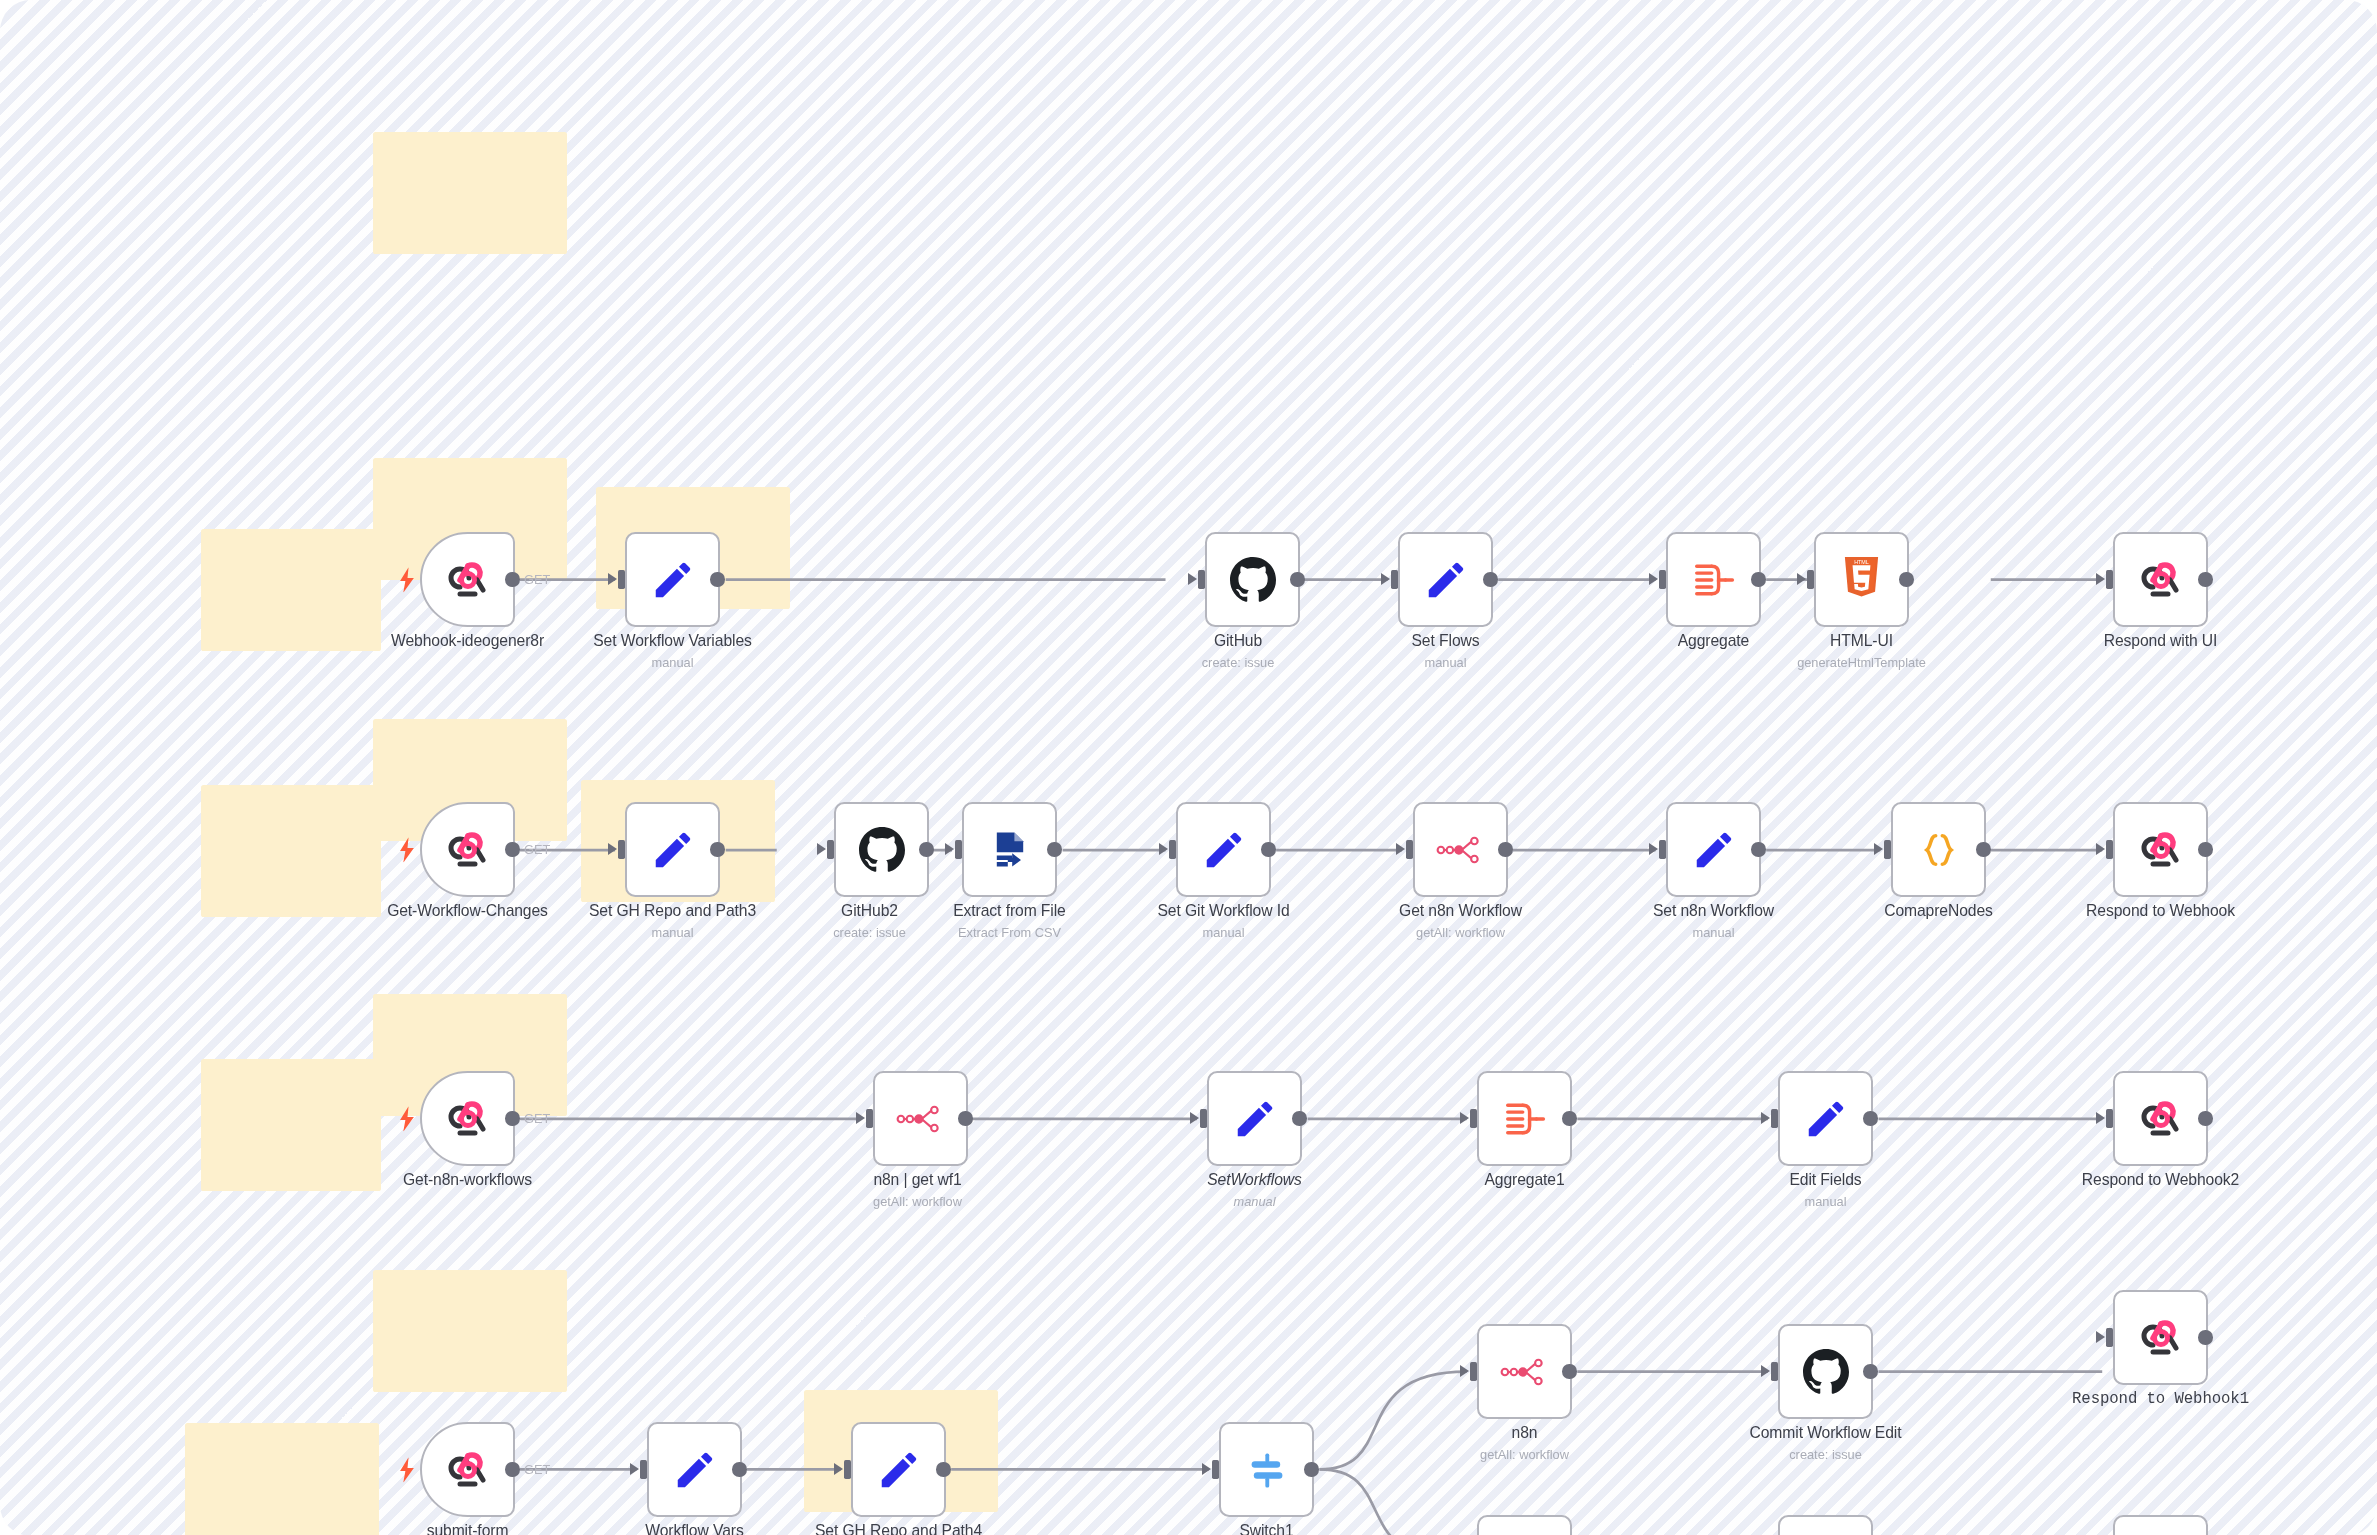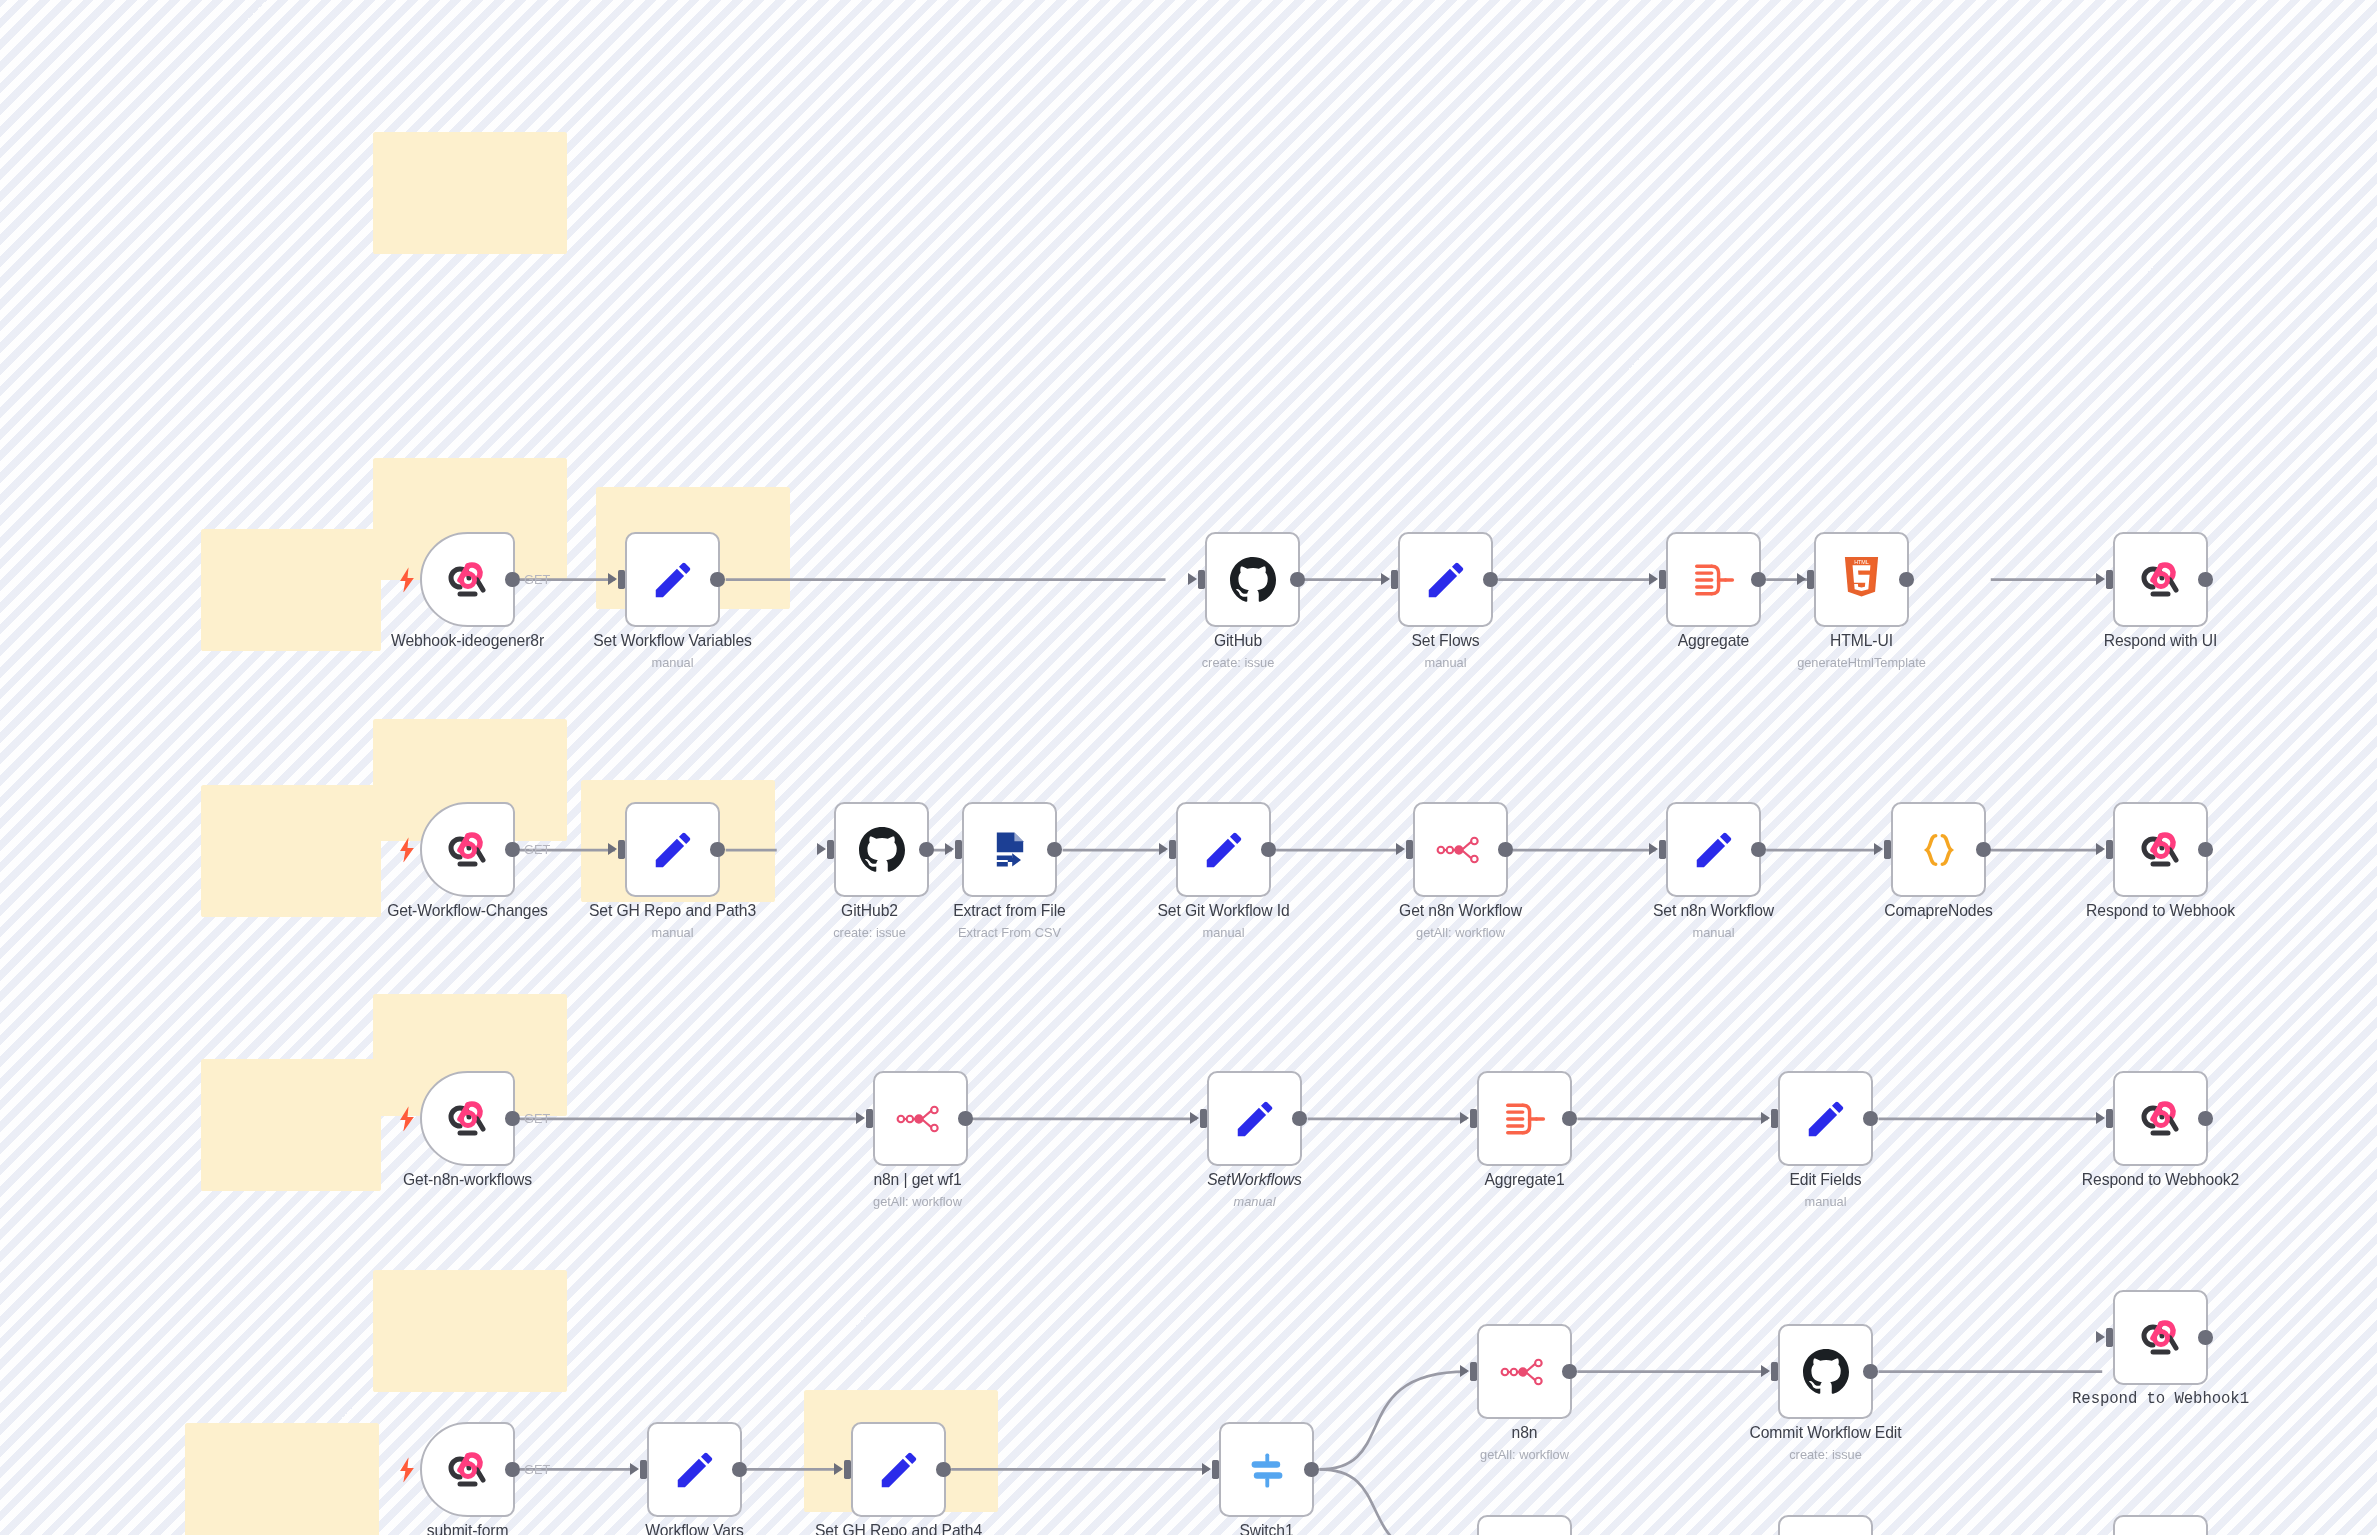--- a/index.html
+++ b/index.html
@@ -15,20 +15,21 @@
     width: 2377px; height: 1536px;
     background-color: #f7f8fc;
     background-image: repeating-linear-gradient(
       -45deg,
       rgba(255,255,255,0.85) 0px,
       rgba(255,255,255,0.85) 7.7px,
       rgba(233,236,245,0.85) 7.7px,
       rgba(233,236,245,0.85) 15.3px
     );
     overflow: hidden;
+    border-radius: 31px;
   }
   
   .sticky {
     position: absolute;
     background: #fdf0cd;
     border-radius: 2.6px;
     z-index: 1;
   }
   
   #edges {

